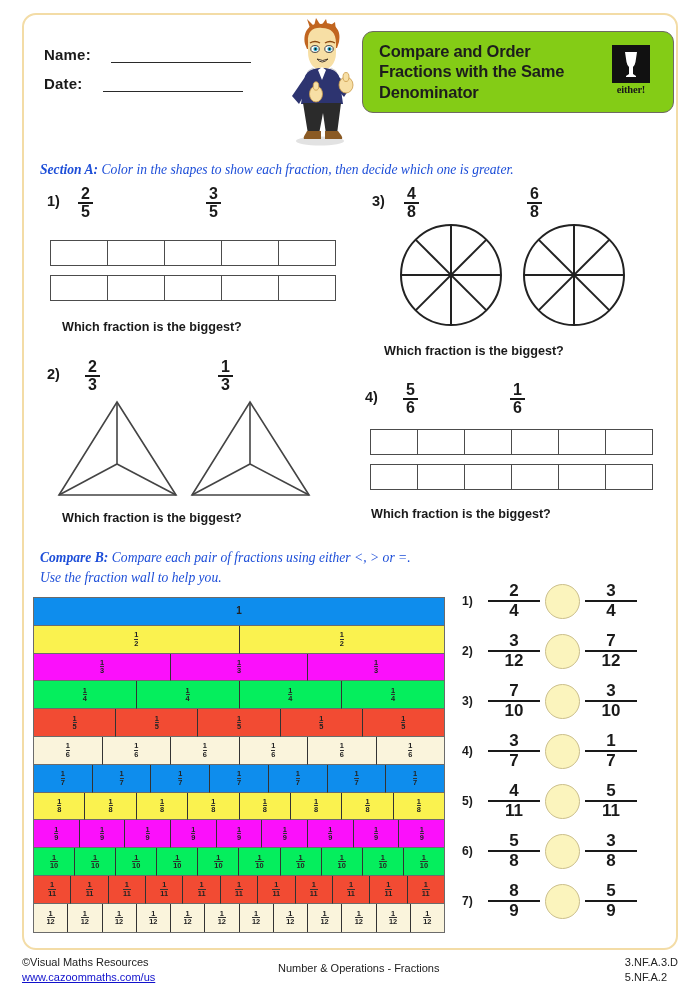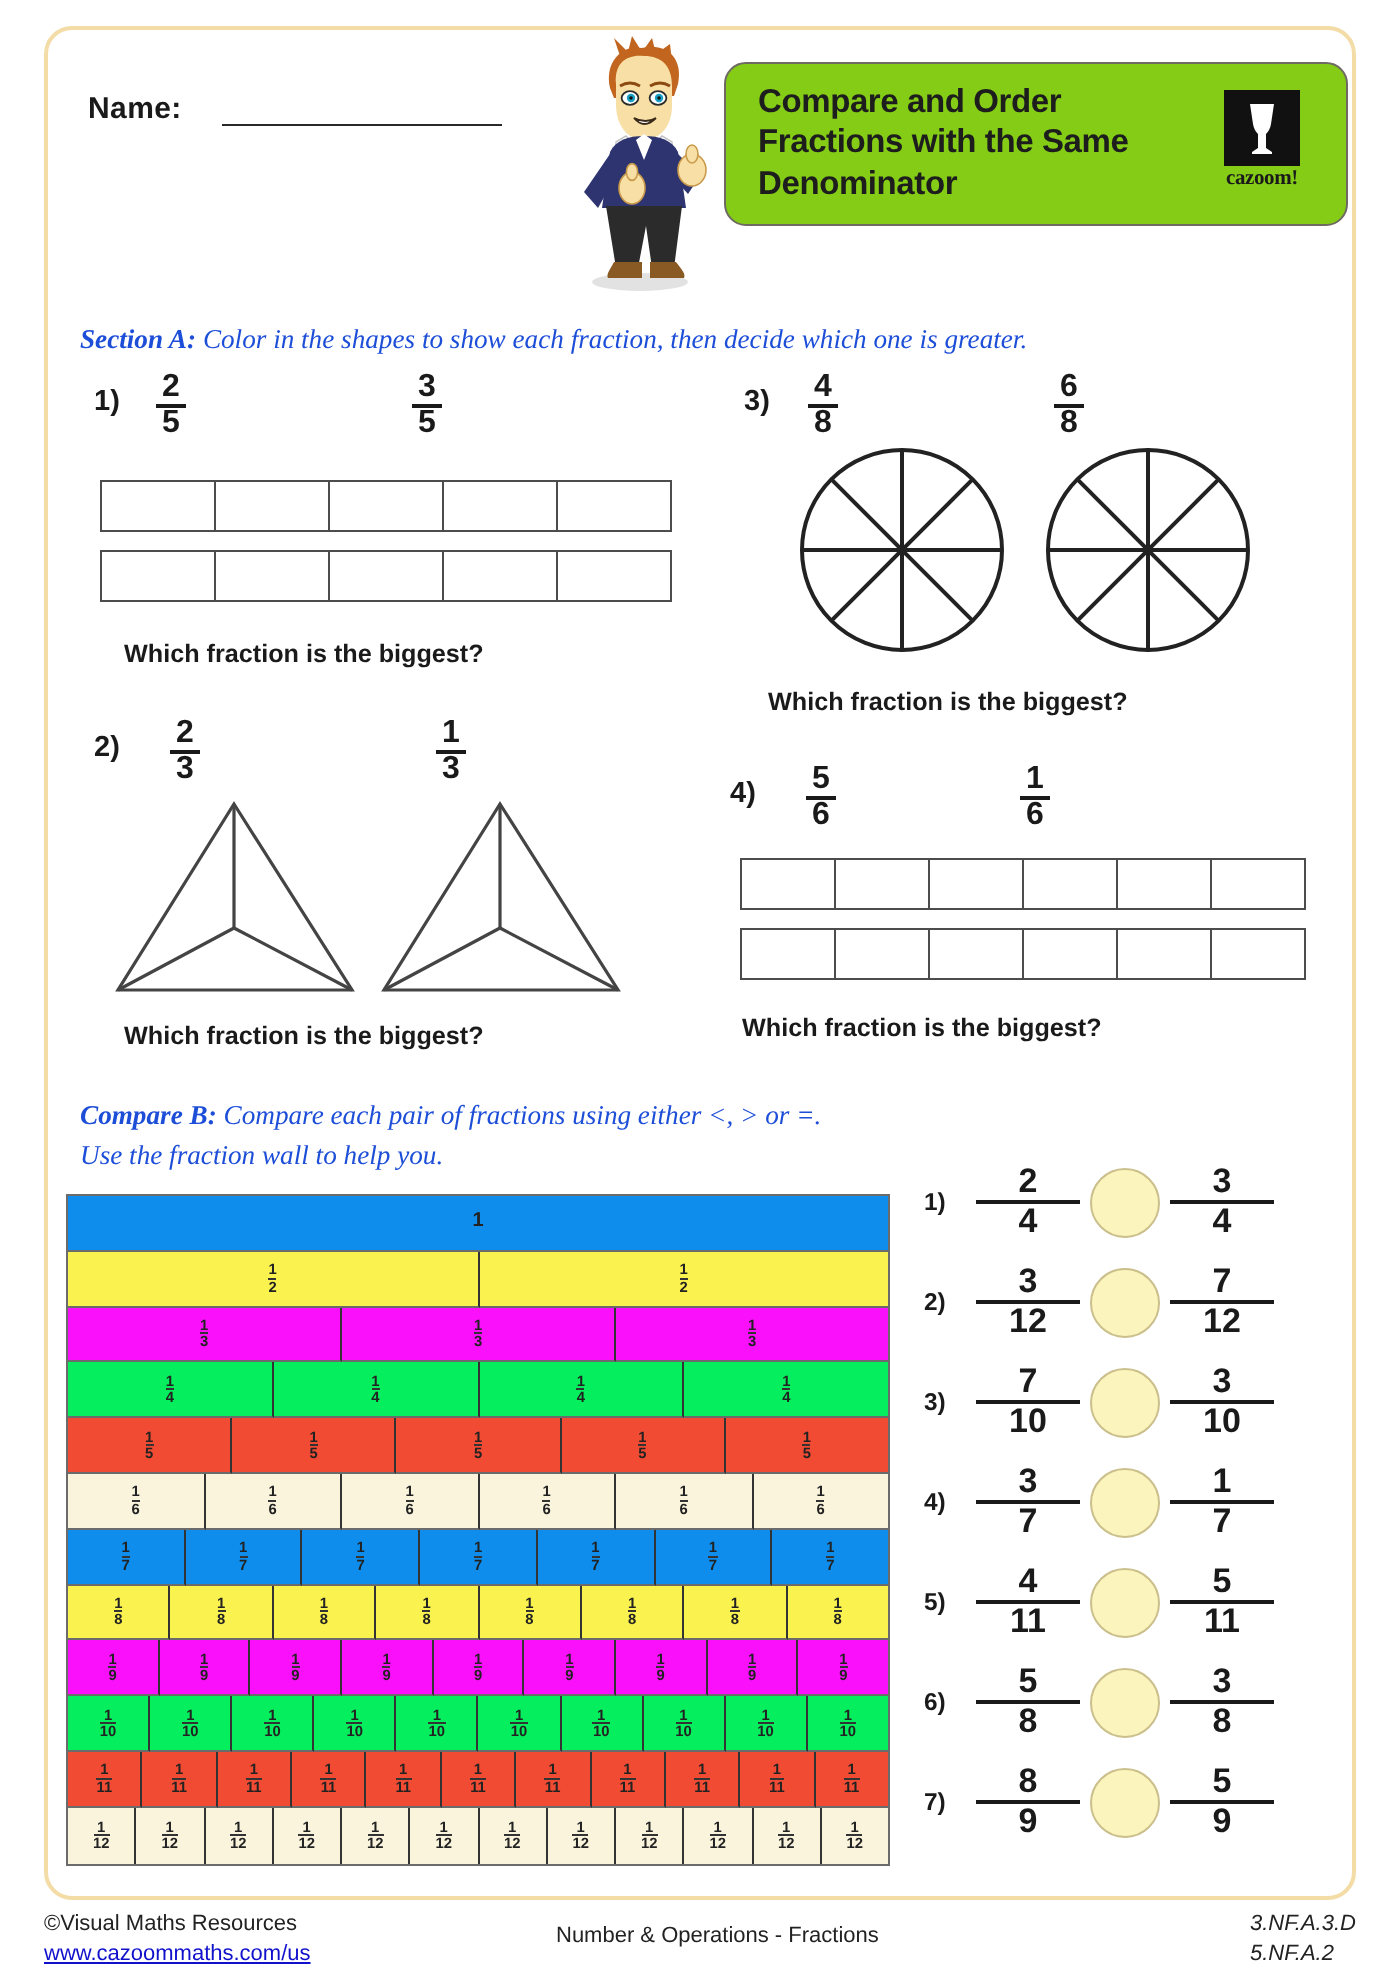--- a/index.html
+++ b/index.html
@@ -104,34 +104,38 @@
     width:35px; height:35px; border-radius:50%;
     background:#fbf4bd; border:1.2px solid #cbbf8c; margin:0 5px;
     flex:0 0 auto;
   }
 
   
   #footer { position:absolute; left:22px; top:955px; width:656px; height:32px; font-size:11px; color:#222; }
   #footer .left  { position:absolute; left:0px;  top:0; line-height:1.35; }
   #footer .left a { color:#1111cc; text-decoration:underline; }
   #footer .mid   { position:absolute; left:256px; top:7px; }
-  #footer .right { position:absolute; right:0px; top:0; text-align:left; line-height:1.35;font-style:italic; }
+  #footer .right { position:absolute; right:0px; top:0; text-align:left; line-height:1.35; }
 </style>
 </head>
 <body>
 
 <div id="page-frame"></div>
 
 <div id="header">
 
   <div class="name-row">
     <span class="field-label">Name:</span>
     <span class="field-line"></span>
   </div>
 
+  <div class="date-row">
+    <span class="field-label">Date:</span>
+    <span class="field-line"></span>
+  </div>
 
   <svg id="character" viewBox="0 0 92 128">
     <ellipse cx="46" cy="123" rx="24" ry="4.5" fill="#e2e2e2"></ellipse>
     <path d="M31 26 C28 12 38 4 47 6 C58 3 68 10 65 24 L63 30 L33 31 Z" fill="#c1651f"></path>
     <path d="M36 10 L33 1 L40 8 L42 0 L47 8 L52 1 L54 9 L61 4 L62 13 Z" fill="#c1651f"></path>
     <path d="M34 24 C33 13 40 9 48 10 C57 10 62 15 62 25 L62 35 C62 46 55 52 48 52 C40 52 34 45 34 34 Z" fill="#f7dfa5"></path>
     <ellipse cx="41" cy="31" rx="4.2" ry="3.4" fill="#fff" stroke="#2b2b2b" stroke-width="0.9"></ellipse>
     <ellipse cx="55" cy="31" rx="4.2" ry="3.4" fill="#fff" stroke="#2b2b2b" stroke-width="0.9"></ellipse>
     <circle cx="41.5" cy="31" r="2.1" fill="#17a0c4"></circle>
       <circle cx="55.5" cy="31" r="2.1" fill="#17a0c4"></circle>
@@ -156,21 +160,21 @@
 
   <div id="title-box">
     <div id="title-text">Compare and Order Fractions with the Same Denominator</div>
     <div id="logo">
       <div id="logo-mark">
         <svg viewBox="0 0 38 38" width="38" height="38">
           <rect width="38" height="38" fill="#111"></rect>
           <path d="M13 7 L25 7 L23.5 17 Q23 20 21 22 L21 29 L24 31 L24 32 L14 32 L14 31 L17 29 L17 22 Q15 20 14.5 17 Z" fill="#fff"></path>
         </svg>
       </div>
-      <div id="logo-word">cazoom!</div>
+      <div id="logo-word">either!</div>
     </div>
   </div>
 </div>
 
 <div class="section-head" style="left:40px; top:160px; width:600px;">
   <b>Section A:</b>
   <span>Color in the shapes to show each fraction, then decide which one is greater.</span>
 </div>
 
 <div class="qnum" style="left:47px; top:193px;">1)</div>

